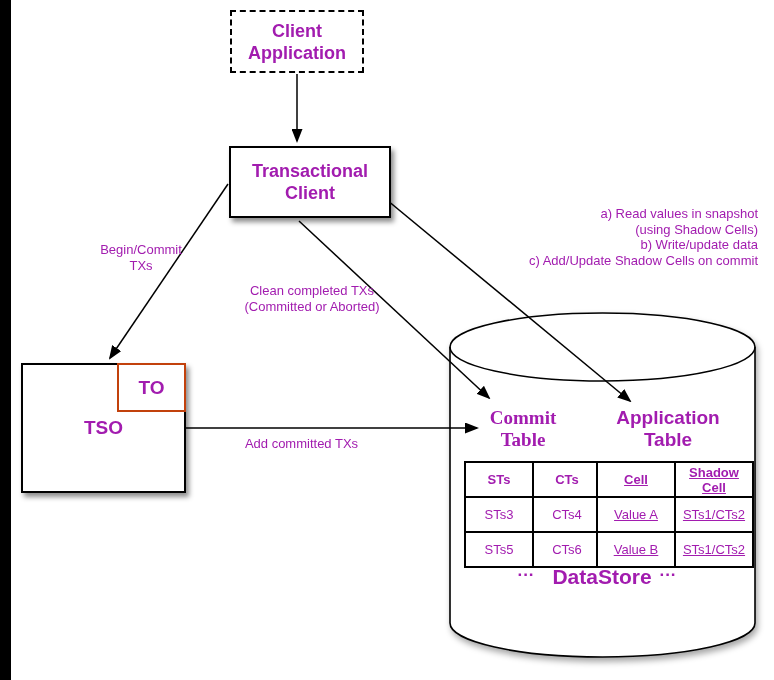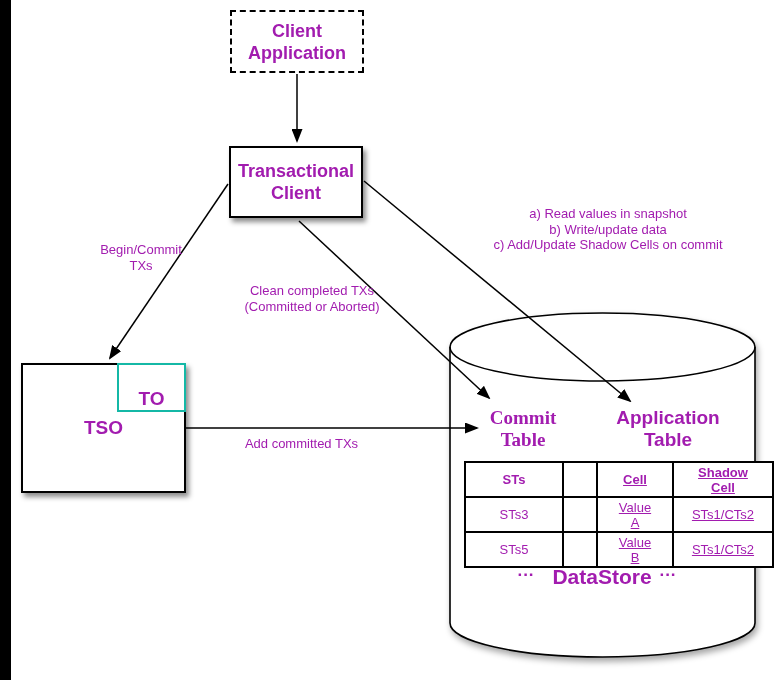--- a/index.html
+++ b/index.html
@@ -13,40 +13,40 @@
 
   .node{
     background:#fff;border:2px solid #000;box-sizing:border-box;
     display:flex;flex-direction:column;align-items:center;justify-content:center;
     font-weight:bold;font-size:18px;line-height:22px;text-align:center;
   }
   .dashed{border:2px dashed #000;}
   .shadowed{box-shadow:3px 4px 5px rgba(0,0,0,0.45);}
 
   #client-app{left:230px;top:10px;width:134px;height:63px;}
-  #trans-client{left:229px;top:146px;width:134px;height:72px;}
+  #trans-client{left:229px;top:146px;width:162px;height:72px;}
   #tso-box{left:21px;top:363px;width:165px;height:130px;font-size:19px;}
   #to-box{position:absolute;top:-2px;right:-2px;width:69px;height:49px;
-    background:#fff;border:2px solid #14b8a6;box-sizing:border-box;
-    display:flex;align-items:flex-end;justify-content:center;font-size:19px;}
+    background:#fff;border:2px solid #c2410c;box-sizing:border-box;
+    display:flex;align-items:center;justify-content:center;font-size:19px;}
 
   .edge-label{font-size:13px;line-height:16px;text-align:center;}
   #lbl-begin{left:91px;top:242px;width:100px;}
   #lbl-clean{left:234px;top:283px;width:156px;}
   #lbl-add{left:229px;top:436px;width:145px;}
-  #lbl-ops{left:458px;top:206px;width:300px;font-size:13px;line-height:15.5px;text-align:center;}
+  #lbl-ops{left:458px;top:206px;width:300px;font-size:13px;line-height:15.5px;text-align:right;}
   #lbl-ops .indent{padding-left:12px;}
 
   .tbl-title{font-weight:bold;font-size:19px;line-height:22px;text-align:center;}
   #commit-title{left:453px;top:407px;width:140px;font-family:Liberation Serif, serif;}
   #app-title{left:598px;top:407px;width:140px;}
 
   table.grid{border-collapse:collapse;table-layout:fixed;background:#fff;}
   table.grid td{border:2px solid #000;text-align:center;vertical-align:middle;
-    font-size:13px;line-height:15px;height:33px;padding:0 17px;background:#fff;}
+    font-size:13px;line-height:15px;height:33px;padding:0 2px;background:#fff;}
   table.grid td.hdr{font-weight:bold;}
   #commit-grid{left:464px;top:461px;}
   #commit-grid td{width:62px;}
   #app-grid{left:596px;top:461px;}
   #app-grid td{width:72px;text-decoration:underline;}
 
   .dots{font-weight:bold;font-size:17px;text-align:center;letter-spacing:1px;}
   #commit-dots{left:496px;top:561px;width:60px;}
   #app-dots{left:638px;top:561px;width:60px;}
 
@@ -101,20 +101,21 @@
     <div>(Committed or Aborted)</div>
   </div>
 
   <div id="lbl-begin" class="abs edge-label">
     <div>Begin/Commit</div>
     <div>TXs</div>
   </div>
 
   <div id="lbl-ops" class="abs">
     <div>a) Read values in snapshot</div>
+    <div class="indent">(using Shadow Cells)</div>
     <div>b) Write/update data</div>
     <div>c) Add/Update Shadow Cells on commit</div>
   </div>
 
   <div id="lbl-add" class="abs edge-label">Add committed TXs</div>
 
   <div id="commit-title" class="abs tbl-title">
     <div>Commit</div>
     <div>Table</div>
   </div>

